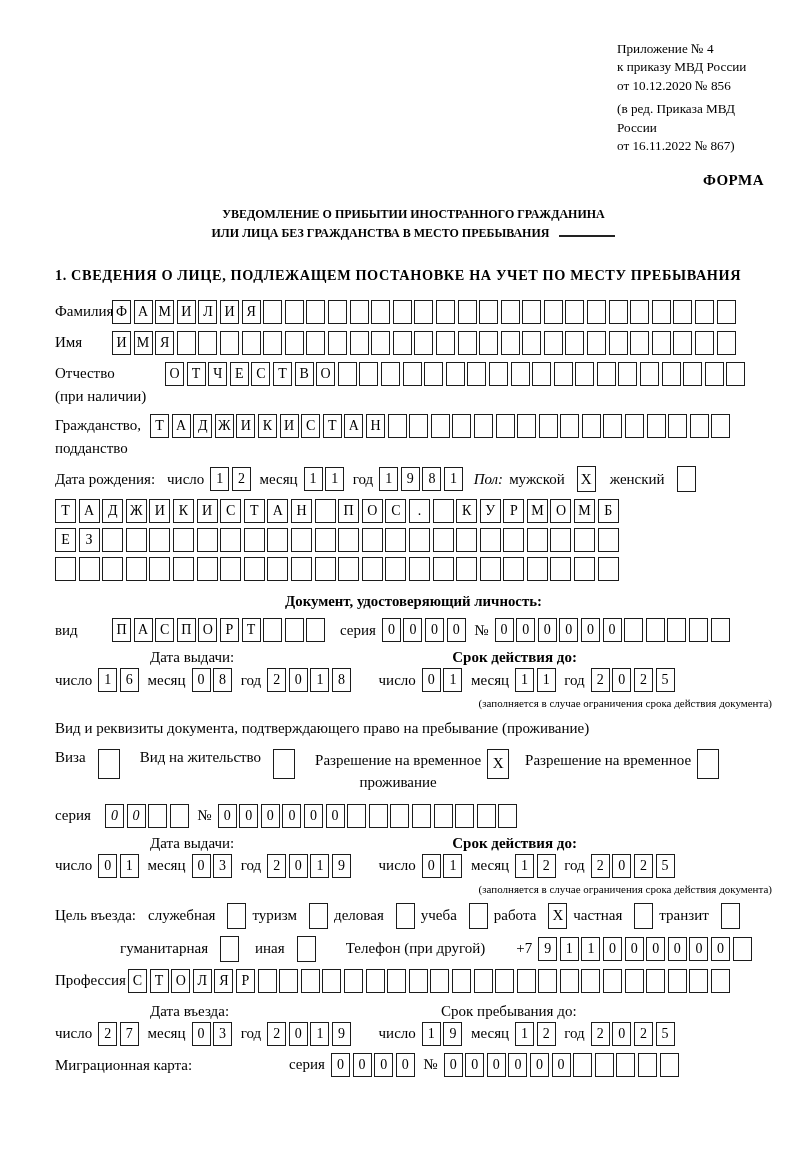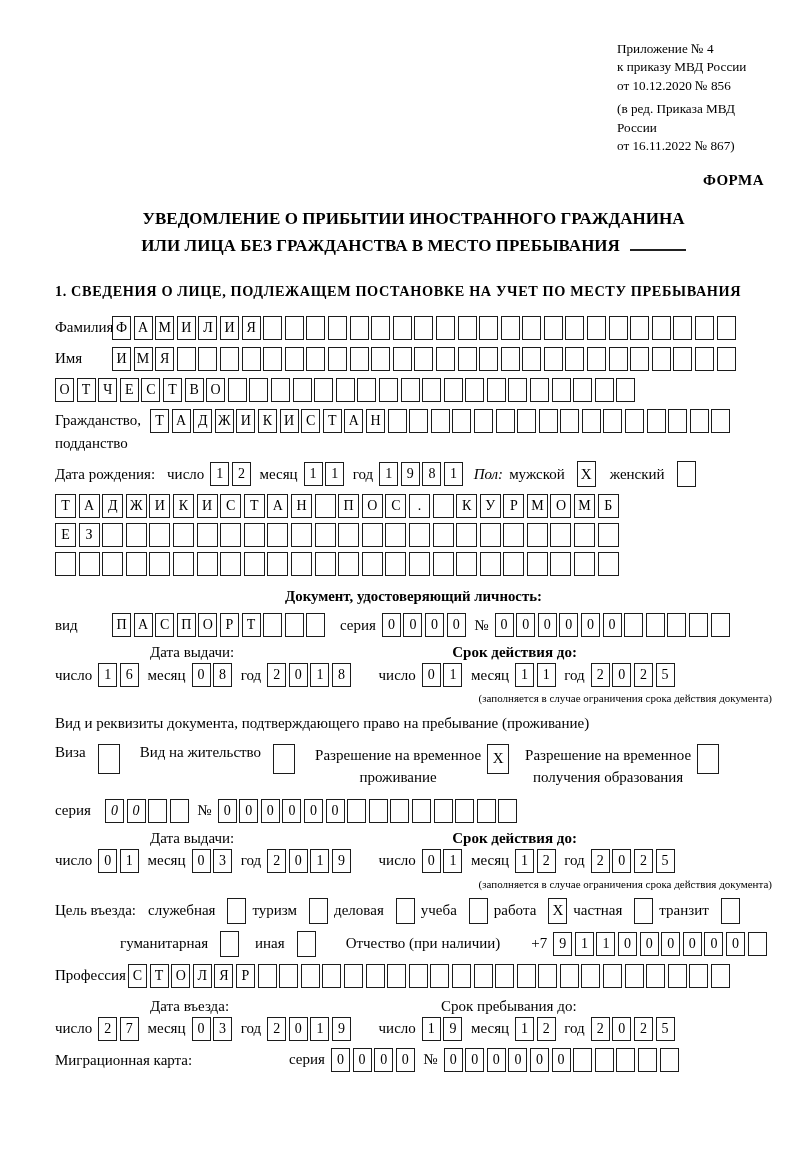--- a/index.html
+++ b/index.html
@@ -6,21 +6,21 @@
   body{
     width:800px;height:1163px;overflow:hidden;color:#000;
     font-family:"Liberation Serif","DejaVu Serif",serif;font-size:15px;
   }
   .page{box-sizing:border-box;width:800px;height:1163px;padding:40px 28px 0 55px;}
 
   
   .appendix{margin-left:562px;font-size:13.2px;line-height:1.4;}
   .appendix .ed{margin-top:5px;}
   .forma{ text-align:right;margin:16px 8px 0 0;font-weight:bold;font-size:15px;letter-spacing:.5px;}
-  .title{text-align:center;font-weight:bold;font-size:17px;line-height:1.6;margin-top:16px;}
+  .title{text-align:center;font-weight:bold;font-size:12px;line-height:1.6;margin-top:16px;}
   .uline{display:inline-block;width:56px;border-bottom:2px solid #222;height:2px;margin-left:10px;}
   .section-h{font-weight:bold;font-size:14.3px;letter-spacing:.6px;margin:24px 0 16px;white-space:nowrap;}
 
   
   .row{display:flex;align-items:flex-start;margin-bottom:7px;}
   .v-center{align-items:center;}
   .lbl{flex-shrink:0;line-height:1.5;}
   .w57{width:57px;}.w110{width:110px;}.w95{width:95px;}.w113{width:113px;}.w73{width:73px;}.w150{width:150px;}
   .cells{display:flex;flex-wrap:nowrap;}
   .cell{
@@ -142,20 +142,24 @@
         <span class="cell"></span>
         <span class="cell"></span>
         <span class="cell"></span>
         <span class="cell"></span>
         <span class="cell"></span>
         <span class="cell"></span>
       </span>
   </div>
 
   <div class="row">
+    <span class="lbl w110">
+      <div>Отчество</div>
+      <div>(при наличии)</div>
+    </span>
     <span class="cells">
         <span class="cell">О</span>
         <span class="cell">Т</span>
         <span class="cell">Ч</span>
         <span class="cell">Е</span>
         <span class="cell">С</span>
         <span class="cell">Т</span>
         <span class="cell">В</span>
         <span class="cell">О</span>
         <span class="cell"></span>
@@ -417,21 +421,20 @@
     <span class="box lg"></span>
     <span class="tok ml20">Вид на жительство</span>
     <span class="box lg"></span>
     <span class="center-lbl ml20">
       <div>Разрешение на временное</div>
       <div>проживание</div>
     </span>
     <span class="box lg ml12">X</span>
     <span class="center-lbl ml16">
       <div>Разрешение на временное</div>
-      <div>получения образования</div>
     </span>
     <span class="box lg ml12"></span>
   </div>
 
   <div class="row v-center">
     <span class="tok0">серия</span>
     <span class="cells ml8">
         <span class="cell">0</span>
         <span class="cell">0</span>
         <span class="cell"></span>
@@ -532,21 +535,21 @@
       <span class="tok">транзит</span>
       <span class="box"></span>
     </span>
   </div>
 
   <div class="row v-center">
     <span class="tok indent120">гуманитарная</span>
     <span class="box"></span>
     <span class="tok ml16">иная</span>
     <span class="box"></span>
-    <span class="tok ml30">Отчество (при наличии)</span>
+    <span class="tok ml30">Телефон (при другой)</span>
     <span class="tok ml25">+7</span>
     <span class="cells">
         <span class="cell">9</span>
         <span class="cell">1</span>
         <span class="cell">1</span>
         <span class="cell">0</span>
         <span class="cell">0</span>
         <span class="cell">0</span>
         <span class="cell">0</span>
         <span class="cell">0</span>

